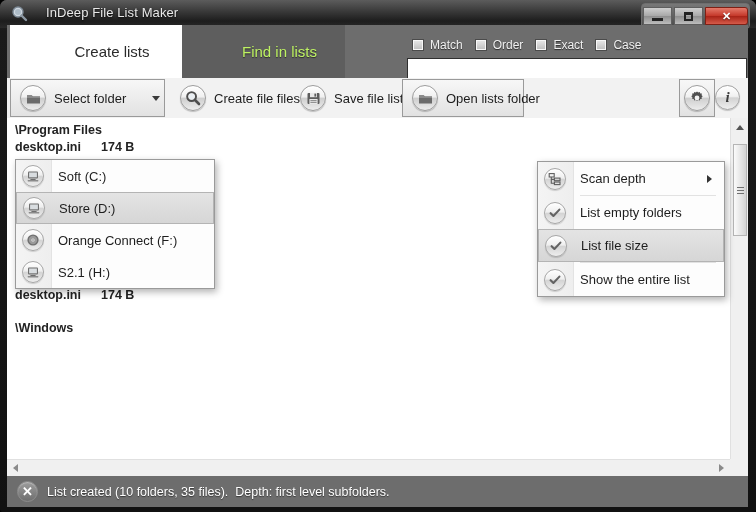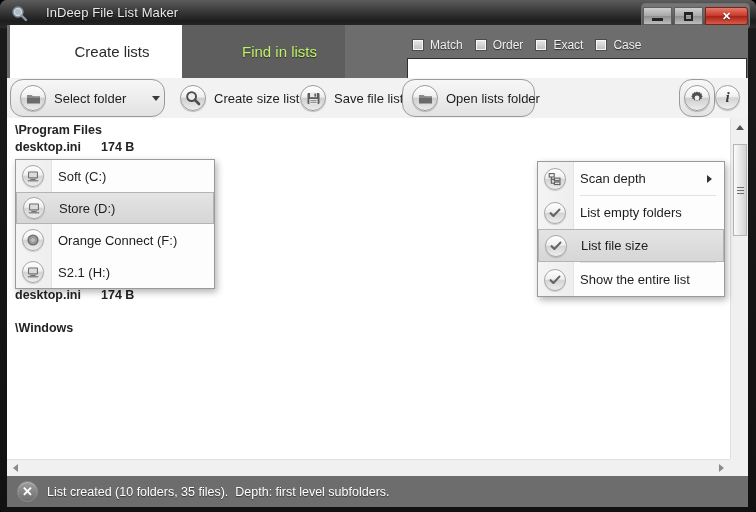--- a/index.html
+++ b/index.html
@@ -147,21 +147,20 @@
     border-bottom: 1px solid #d3d3d3;
   }
   .tbtn {
     position: absolute; top: 1px; height: 38px;
     display: flex; align-items: center;
     padding: 0 9px;
     box-sizing: border-box;
     font-size: 13px; color: #1d1d1d;
     cursor: default;
     white-space: nowrap;
-    border-radius: 13px;
   }
   .tbtn.boxed {
     border: 1px solid #9a9a9a;
     background: linear-gradient(to bottom,#f7f7f7,#e2e2e2);
   }
   .tbtn .lbl { margin-left: 8px; }
 
   .orb {
     width: 26px; height: 26px; border-radius: 50%;
     background: linear-gradient(to bottom,#ffffff 0%,#f0f0f0 45%,#cfcfcf 52%,#ededed 100%);
@@ -399,38 +398,38 @@
       </div>
 
       <div class="tbtn" style="left:164px;">
         <span class="orb">
           <svg width="16" height="16" viewBox="0 0 16 16">
             <circle cx="6.6" cy="6.6" r="4.4" fill="none" stroke="#4d4d4d" stroke-width="2"></circle>
             <circle cx="6.6" cy="6.6" r="3" fill="#e9eef2"></circle>
             <line x1="10" y1="10" x2="14" y2="14" stroke="#4d4d4d" stroke-width="2.6" stroke-linecap="round"></line>
           </svg>
         </span>
-        <span class="lbl">Create size list</span>
+        <span class="lbl">Create file files</span>
       </div>
 
       <div class="tbtn" style="left:284px;">
         <span class="orb">
           <svg width="15" height="15" viewBox="0 0 15 15">
             <rect x="1.5" y="2" width="12" height="11" rx="1" fill="#5d5d5d"></rect>
             <rect x="4" y="2" width="7" height="4.2" fill="#e8e8e8"></rect>
             <rect x="8.4" y="2.6" width="1.8" height="3" fill="#5d5d5d"></rect>
             <rect x="3.4" y="8" width="8.2" height="5" fill="#e8e8e8"></rect>
             <rect x="4.4" y="9.2" width="6.2" height="0.9" fill="#7d7d7d"></rect>
             <rect x="4.4" y="10.9" width="6.2" height="0.9" fill="#7d7d7d"></rect>
           </svg>
         </span>
         <span class="lbl">Save file list</span>
       </div>
 
-      <div class="tbtn boxed" style="left:395px; width:133px;align-items:center;">
+      <div class="tbtn boxed" style="left:395px; width:122px;align-items:center;">
         <span class="orb">
           <svg width="15" height="13" viewBox="0 0 15 13">
             <path d="M1 3.2 H5.6 L7 4.6 H14 V11.4 H1 Z" fill="#6b6b6b"></path>
             <path d="M1 3.2 H5.6 L7 4.6 H14 V6 H1 Z" fill="#8a8a8a"></path>
           </svg>
         </span>
         <span class="lbl">Open lists folder</span>
       </div>
 
       <div class="tbtn boxed" style="left:672px; width:36px; padding:0; justify-content:center;">

